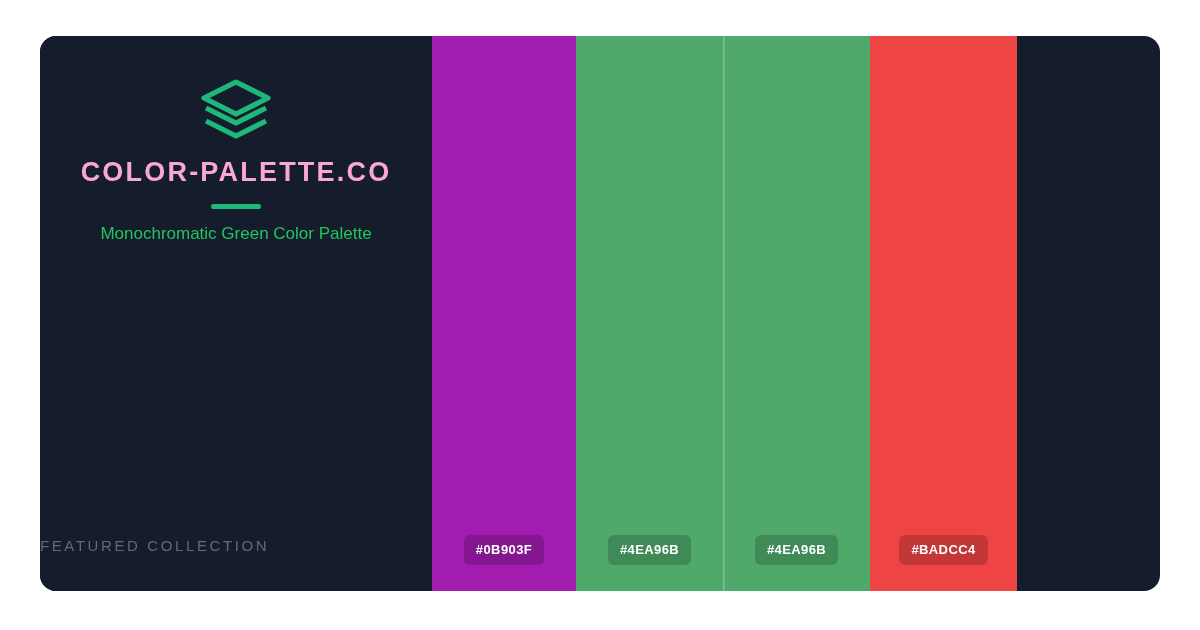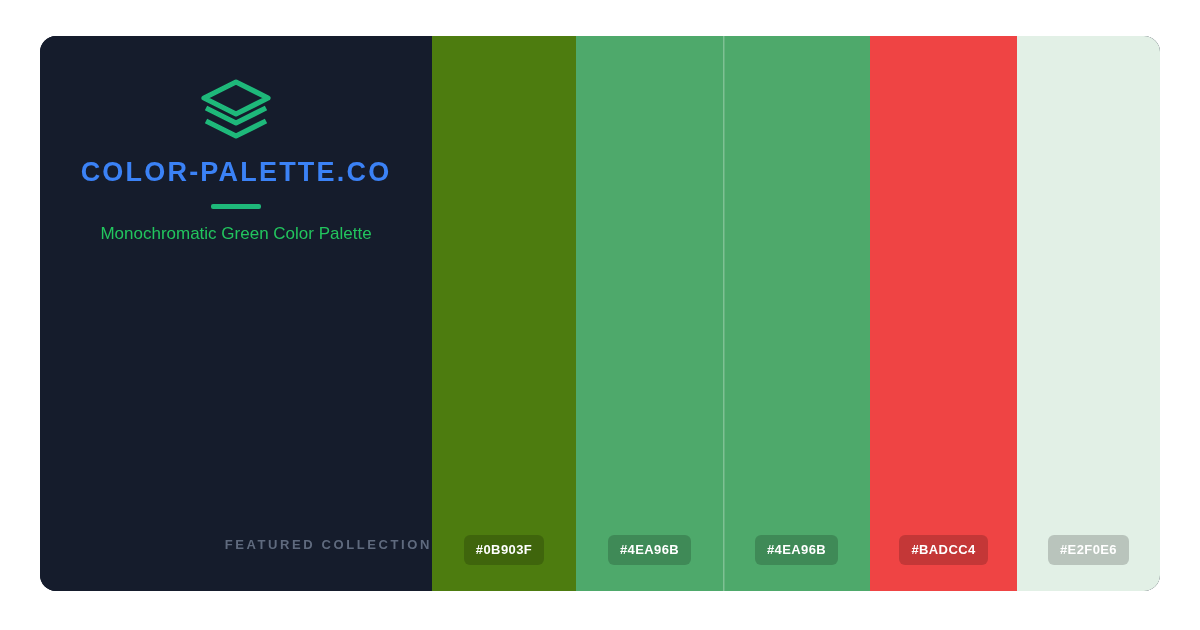--- a/index.html
+++ b/index.html
@@ -79,24 +79,24 @@
     text-align: center;
     max-width: 290px;
     margin: 0;
   }
 
   .featured-label {
     position: absolute;
     left: 0;
     right: 0;
     top: 501px;
-    text-align: right;
+    text-align: left;
     color: #5f6a7e;
-    font-size: 13px;
-    font-weight: bold;
+    font-size: 15px;
+    font-weight: normal;
     letter-spacing: 2.6px;
   }
 
   
   .swatch-strip {
     flex: 1 1 auto;
     display: flex;
     flex-direction: row;
     align-items: stretch;
   }
@@ -134,46 +134,43 @@
   <div class="palette-card" style="background: rgb(21, 28, 44);">
 
     <div class="info-panel" style="background: rgb(21, 28, 44);">
 
       <svg class="brand-logo" viewBox="0 0 74 62">
         <polygon points="37,4 69,20 37,36 5,20" fill="none" stroke="#1EB87A" stroke-width="5.2" stroke-linejoin="round"></polygon>
         <polyline points="7,30 37,45 67,30" fill="none" stroke="#1EB87A" stroke-width="5.2" stroke-linejoin="round" stroke-linecap="butt"></polyline>
         <polyline points="7,43 37,58 67,43" fill="none" stroke="#1EB87A" stroke-width="5.2" stroke-linejoin="round" stroke-linecap="butt"></polyline>
       </svg>
 
-      <h1 class="brand-title" style="color: #3b82f6;">COLOR-PALETTE.CO</h1>
+      <h1 class="brand-title" style="color: #f9a8d4;">COLOR-PALETTE.CO</h1>
 
       <div class="title-rule" style="background: rgb(30, 184, 122);"></div>
 
       <p class="brand-subtitle" style="color: #22c55e;">Monochromatic Green Color Palette</p>
 
       <div class="featured-label" style="color: rgb(95, 106, 126);">FEATURED COLLECTION</div>
     </div>
 
     <div class="swatch-strip">
 
-      <div class="swatch" style="background: #4d7c0f; flex: 0 0 144px; width: 144px;">
+      <div class="swatch" style="background: #a21caf; flex: 0 0 144px; width: 144px;">
         <span class="swatch-chip">#0B903F</span>
       </div>
 
       <div class="swatch" style="background: rgb(78, 169, 107); flex: 0 0 147px; width: 147px;">
         <span class="swatch-chip">#4EA96B</span>
       </div>
 
       <div class="swatch swatch-sep" style="background: rgb(78, 169, 107); flex: 0 0 147px; width: 147px;">
         <span class="swatch-chip">#4EA96B</span>
       </div>
 
       <div class="swatch" style="background: #ef4444; flex: 0 0 147px; width: 147px;">
         <span class="swatch-chip">#BADCC4</span>
       </div>
 
-      <div class="swatch" style="background: rgb(226, 240, 230); flex: 0 0 143px; width: 143px;">
-        <span class="swatch-chip">#E2F0E6</span>
-      </div>
 
     </div>
   </div>
 </div>
 
 </body></html>

